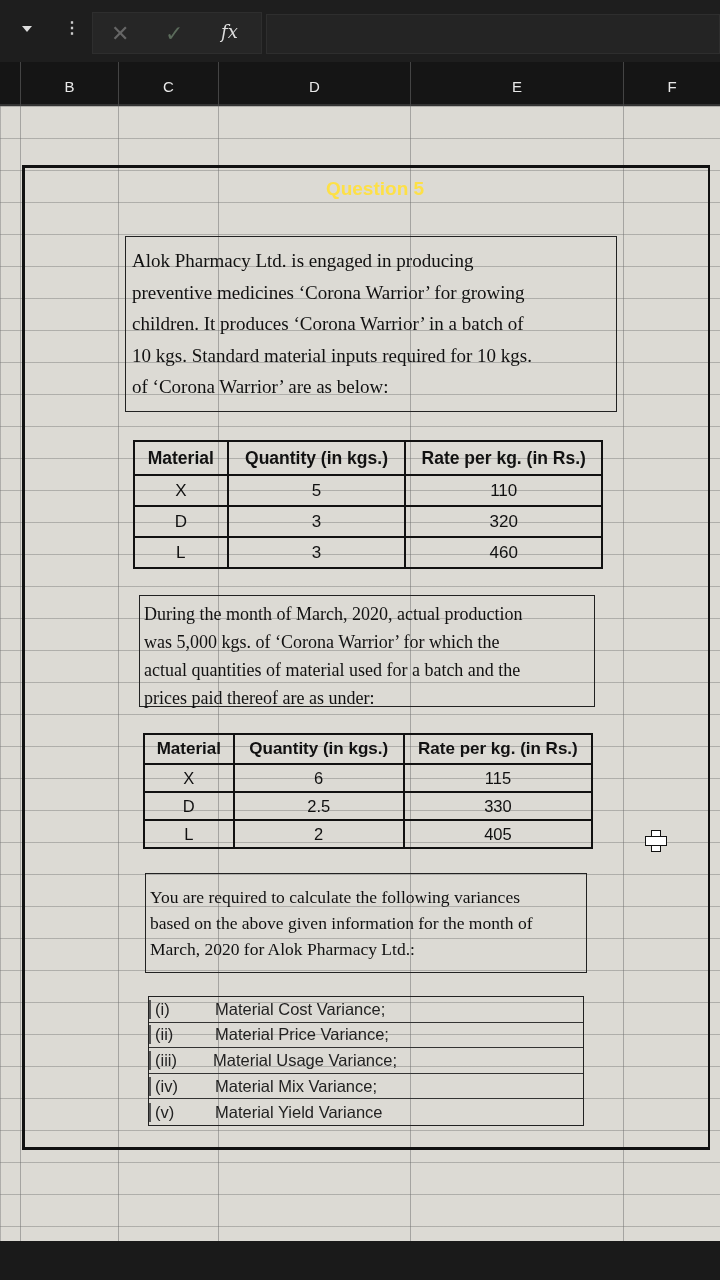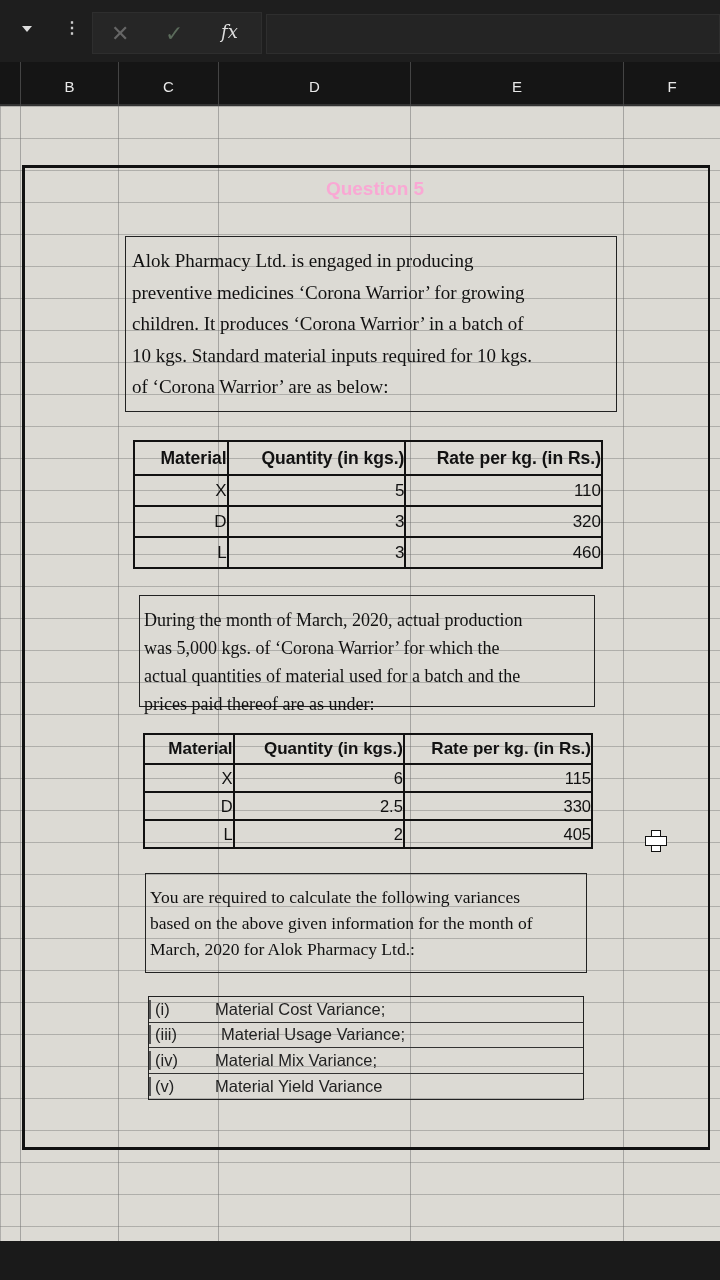--- a/index.html
+++ b/index.html
@@ -26,30 +26,30 @@
     background-image:
       linear-gradient(to right, rgba(120,120,120,0.45) 1px, transparent 1px),
       linear-gradient(to bottom, rgba(120,120,120,0.45) 1px, transparent 1px);
     background-size: 100% 100%, 100% 32px;
   }
   .vline { position: absolute; top: 106px; width: 1px; height: 1135px; background: rgba(110,110,110,0.5); }
 
   
   .q-box { position: absolute; left: 22px; top: 165px; width: 688px; height: 985px; border: 3px solid #111; border-right-width: 2px; }
 
-  .q-title { position: absolute; left: 260px; top: 178px; width: 230px; text-align: center; font-size: 19px; font-weight: bold; color: #f9a8d4; }
+  .q-title { position: absolute; left: 260px; top: 178px; width: 230px; text-align: center; font-size: 19px; font-weight: bold; color: #fde047; }
 
   .para { position: absolute; border: 1.5px solid #222; font-family: "Liberation Serif", serif; color: #111; }
   .para p { white-space: pre-line; }
   .para1 { left: 125px; top: 236px; width: 492px; height: 176px; font-size: 19px; line-height: 31.5px; padding: 8px 4px 0 6px; }
-  .para2 { left: 139px; top: 595px; width: 456px; height: 112px; font-size: 18px; line-height: 28px; padding: 10px 4px 0 4px; }
+  .para2 { left: 139px; top: 595px; width: 456px; height: 112px; font-size: 18px; line-height: 28px; padding: 4px 4px 0 4px; }
   .para3 { left: 145px; top: 873px; width: 442px; height: 100px; font-size: 17.5px; line-height: 26px; padding: 10px 4px 0 4px; }
 
   table.mat { position: absolute; border-collapse: collapse; color: #111; }
-  table.mat th, table.mat td { border: 2.5px solid #111; text-align: right; }
+  table.mat th, table.mat td { border: 2.5px solid #111; text-align: center; }
   table.mat th { font-weight: bold; white-space: nowrap; }
   .t1 { left: 133px; top: 440px; width: 470px; }
   .t1 th { font-size: 17.5px; height: 34px; }
   .t1 td { font-size: 17px; height: 31px; }
   .t2 { left: 143px; top: 733px; width: 450px; }
   .t2 th { font-size: 17px; height: 30px; }
   .t2 td { font-size: 16.5px; height: 28px; }
 
   .req-list { position: absolute; left: 148px; top: 996px; width: 436px; border: 1.5px solid #222; }
   .req-item { height: 25.6px; border-bottom: 1.5px solid #333; display: flex; align-items: center; font-size: 16.5px; color: #222; }
@@ -174,21 +174,25 @@
 based on the above given information for the month of
 March, 2020 for Alok Pharmacy Ltd.:</p>
 </div>
 
 <div class="req-list">
   <div class="req-item">
     <span class="req-num">(i)</span>
     <span class="req-text">Material Cost Variance;</span>
   </div>
   <div class="req-item">
-    <span class="req-num" style="width:72px;">(iii)</span>
+    <span class="req-num">(ii)</span>
+    <span class="req-text">Material Price Variance;</span>
+  </div>
+  <div class="req-item">
+    <span class="req-num" style="width:64px;">(iii)</span>
     <span class="req-text">Material Usage Variance;</span>
   </div>
   <div class="req-item">
     <span class="req-num">(iv)</span>
     <span class="req-text">Material Mix Variance;</span>
   </div>
   <div class="req-item">
     <span class="req-num">(v)</span>
     <span class="req-text">Material Yield Variance</span>
   </div>

